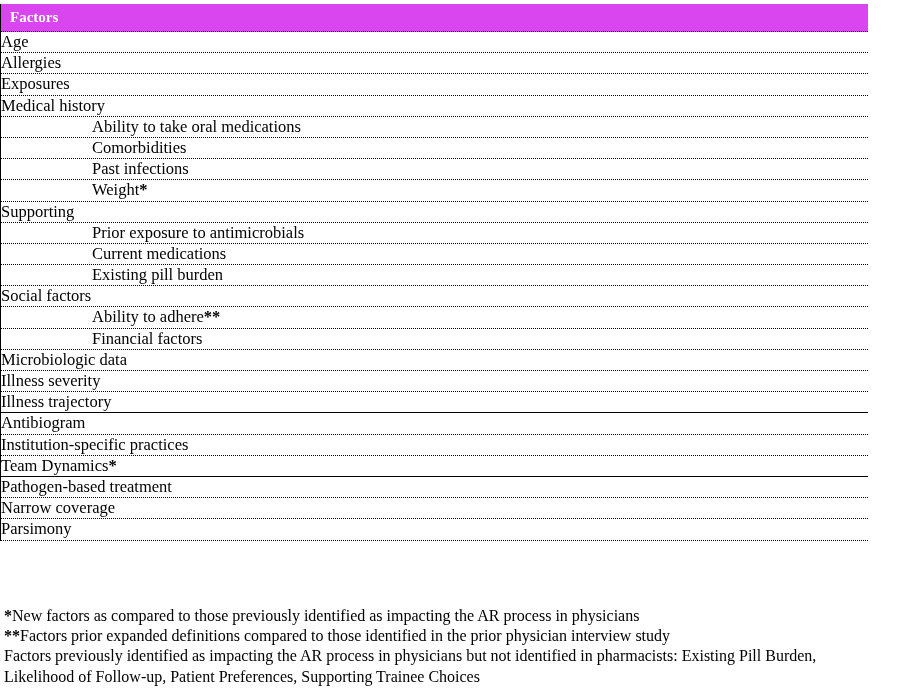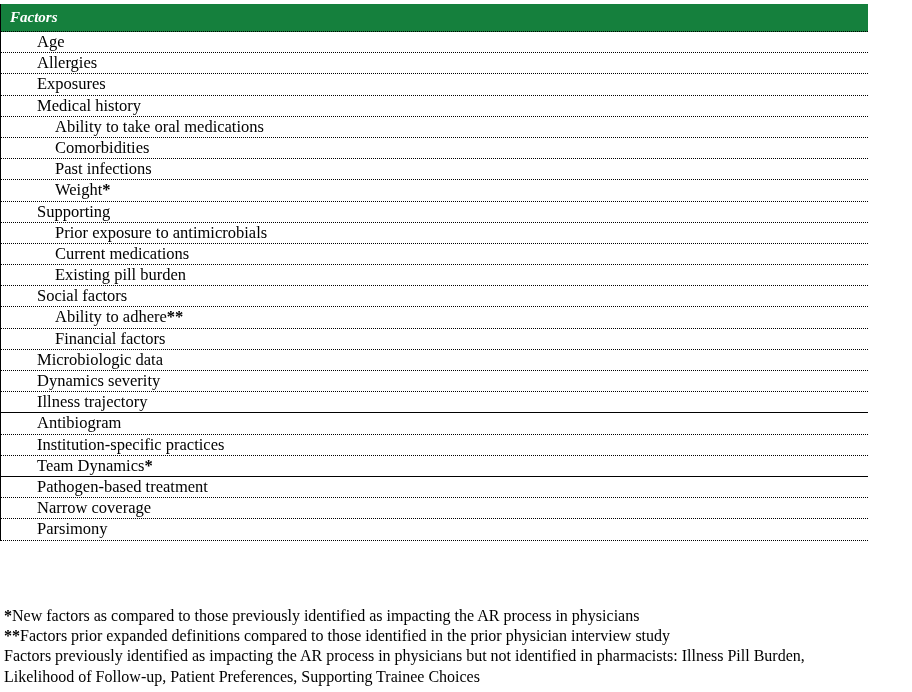--- a/index.html
+++ b/index.html
@@ -41,71 +41,71 @@
     line-height: 20.6px;
     font-size: 16.5px;
     border-bottom: 1px dotted #000000;
     box-sizing: border-box;
     white-space: nowrap;
     overflow: hidden;
   }
   .row.solid {
     border-bottom: 1px solid #000000;
   }
-  .row.indent1 { padding-left: 36px; }
-  .row.indent2 { padding-left: 54px; }
+  .row.indent1 { }
+  .row.indent2 { padding-left: 91px; }
   .row b { font-weight: bold; }
   .footnotes {
     position: absolute;
     top: 606px;
     left: 0;
     width: 744px;
     font-size: 16px;
     line-height: 20.2px;
   }
   .footnote-line {
     padding-left: 4px;
     white-space: nowrap;
   }
   .footnote-line b { font-weight: bold; }
 </style>
 </head>
 <body style="color: rgb(0, 0, 0);">
 
 <div class="page">
   <div class="factors-table">
-    <div class="table-header" style="background: #15803d; color: rgb(255, 255, 255); font-style: italic;">
+    <div class="table-header" style="background: #d946ef; color: rgb(255, 255, 255);">
       <span>Factors</span>
     </div>
     <div>
         <div class="row indent1"><span>Age</span></div>
         <div class="row indent1"><span>Allergies</span></div>
         <div class="row indent1"><span>Exposures</span></div>
         <div class="row indent1"><span>Medical history</span></div>
         <div class="row indent2"><span>Ability to take oral medications</span></div>
         <div class="row indent2"><span>Comorbidities</span></div>
         <div class="row indent2"><span>Past infections</span></div>
         <div class="row indent2"><span>Weight</span><b>*</b></div>
         <div class="row indent1"><span>Supporting</span></div>
         <div class="row indent2"><span>Prior exposure to antimicrobials</span></div>
         <div class="row indent2"><span>Current medications</span></div>
         <div class="row indent2"><span>Existing pill burden</span></div>
         <div class="row indent1"><span>Social factors</span></div>
         <div class="row indent2"><span>Ability to adhere</span><b>**</b></div>
         <div class="row indent2"><span>Financial factors</span></div>
         <div class="row indent1"><span>Microbiologic data</span></div>
-        <div class="row indent1"><span>Dynamics severity</span></div>
+        <div class="row indent1"><span>Illness severity</span></div>
         <div class="row indent1 solid"><span>Illness trajectory</span></div>
         <div class="row indent1"><span>Antibiogram</span></div>
         <div class="row indent1"><span>Institution-specific practices</span></div>
         <div class="row indent1 solid"><span>Team Dynamics</span><b>*</b></div>
         <div class="row indent1"><span>Pathogen-based treatment</span></div>
         <div class="row indent1"><span>Narrow coverage</span></div>
         <div class="row indent1"><span>Parsimony</span></div>
       </div>
   </div>
   <div class="footnotes">
       <div class="footnote-line"><b>*</b><span>New factors as compared to those previously identified as impacting the AR process in physicians</span></div>
       <div class="footnote-line"><b>**</b><span>Factors prior expanded definitions compared to those identified in the prior physician interview study</span></div>
-      <div class="footnote-line"><span>Factors previously identified as impacting the AR process in physicians but not identified in pharmacists: Illness Pill Burden,</span></div>
+      <div class="footnote-line"><span>Factors previously identified as impacting the AR process in physicians but not identified in pharmacists: Existing Pill Burden,</span></div>
       <div class="footnote-line"><span>Likelihood of Follow-up, Patient Preferences, Supporting Trainee Choices</span></div>
     </div>
 </div>
 
 </body></html>

